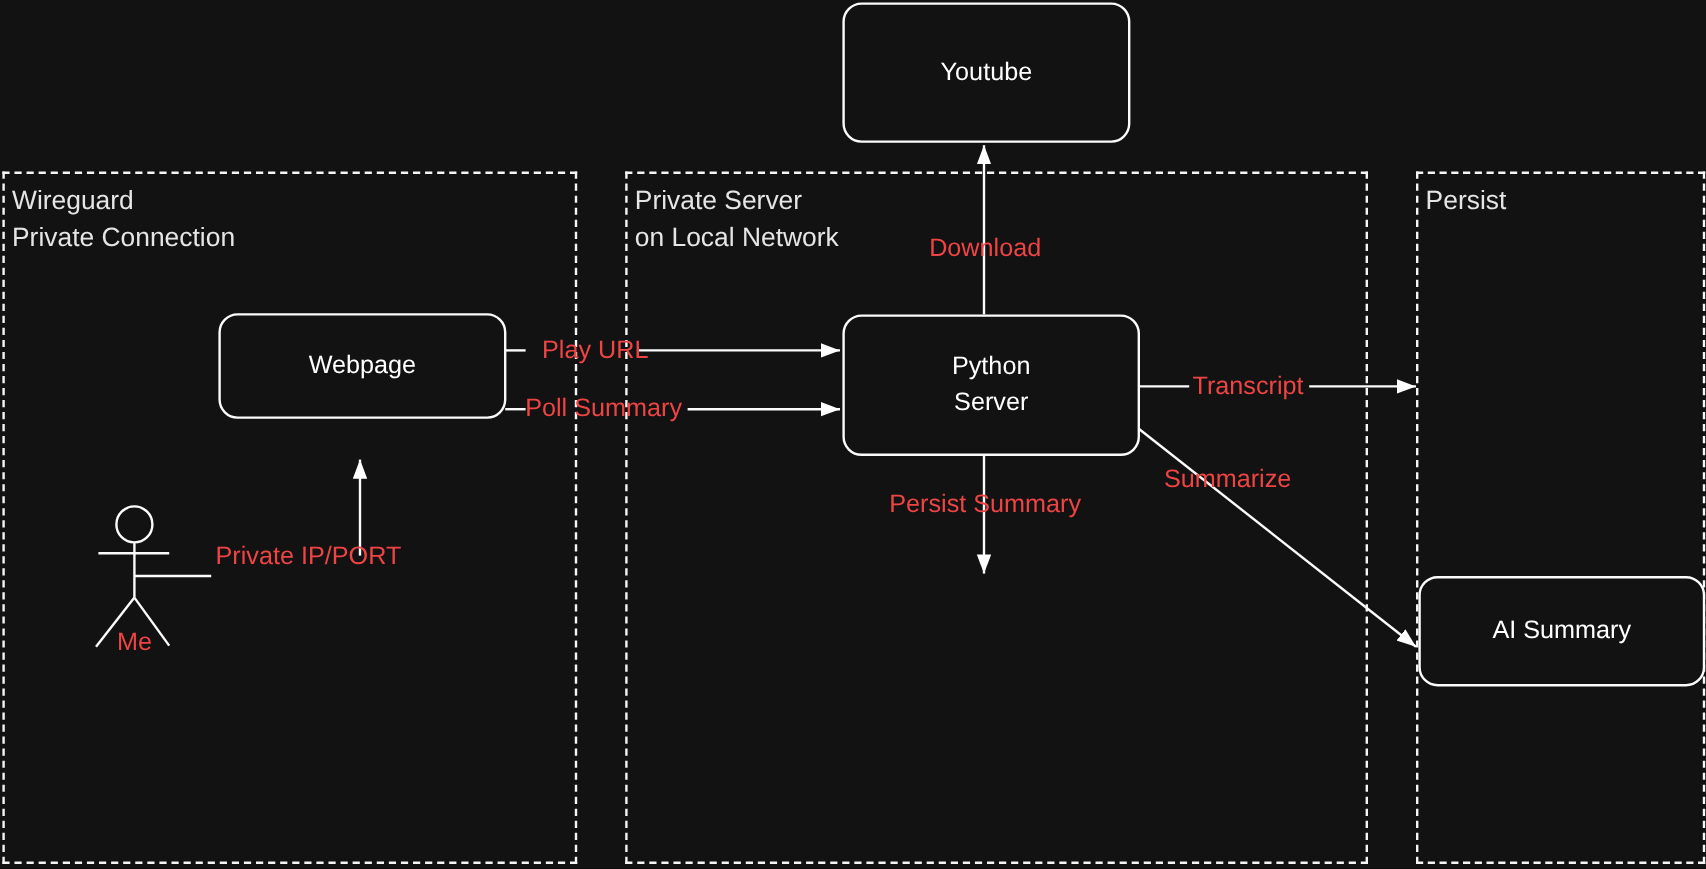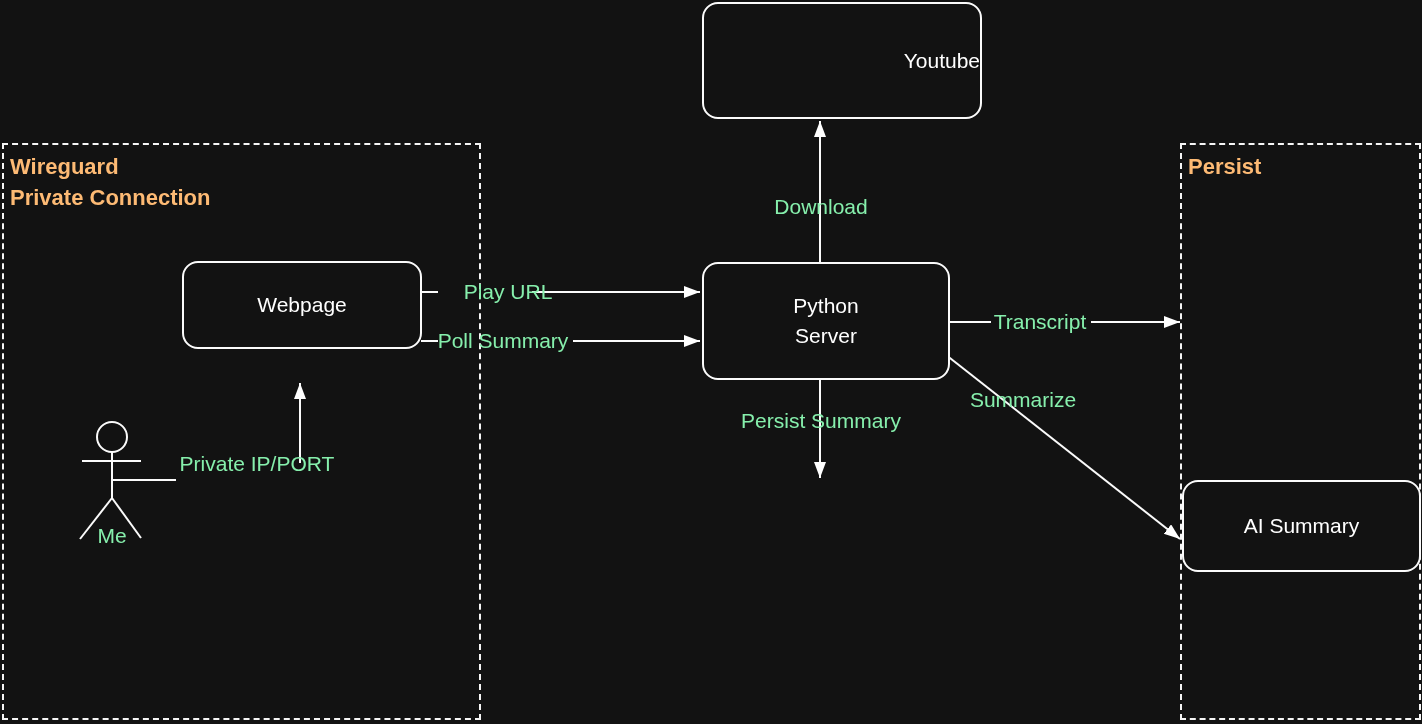--- a/index.html
+++ b/index.html
@@ -17,23 +17,23 @@
     border: 2px dashed #f5f5f5;
     box-sizing: border-box;
     z-index: 0;
   }
   .container-title {
     position: absolute;
     top: 6px;
     left: 6px;
     font-size: 22px;
     line-height: 31px;
-    font-weight: bold;
+    font-weight: normal;
     white-space: pre-line;
-    color: #fdba74;
+    color: #e5e5e5;
   }
   svg.wires {
     position: absolute;
     inset: 0;
     z-index: 1;
   }
   .node {
     position: absolute;
     box-sizing: border-box;
     border: 2px solid #fbfbfb;
@@ -47,52 +47,56 @@
     line-height: 30px;
     white-space: pre-line;
     z-index: 2;
   }
   .edge-label {
     position: absolute;
     transform: translate(-50%, -50%);
     font-size: 21px;
     line-height: 24px;
     white-space: nowrap;
-    color: #86efac;
+    color: #ef4444;
     z-index: 3;
   }
   
   .c-wireguard { left: 2px;    top: 143px; width: 479px; height: 577px; }
   .c-private   { left: 521px;  top: 143px; width: 619px; height: 577px; }
   .c-openai    { left: 1180px; top: 143px; width: 241px; height: 577px; }
   
-  .n-youtube        { left: 702px;  top: 2px;   width: 280px; height: 117px; justify-content: flex-end; }
+  .n-youtube        { left: 702px;  top: 2px;   width: 240px; height: 117px; }
   .n-webpage        { left: 182px;  top: 261px; width: 240px; height: 88px; }
   .n-python-server  { left: 702px;  top: 262px; width: 248px; height: 118px; }
   .n-trilium        { left: 702px;  top: 480px; width: 240px; height: 120px; }
   .n-ai-transcription { left: 1182px; top: 260px; width: 239px; height: 120px; }
   .n-ai-summary     { left: 1182px; top: 480px; width: 239px; height: 92px; }
   
   .l-download        { left: 821px;  top: 207px; }
-  .l-play-url        { left: 508px;  top: 292px; text-align: center; }
+  .l-play-url        { left: 496px;  top: 292px; text-align: center; }
   .l-poll-summary    { left: 503px;  top: 341px; }
   .l-persist-summary { left: 821px;  top: 421px; }
   .l-transcript      { left: 1040px; top: 322px; }
   .l-summarize       { left: 1023px; top: 400px; }
   .l-private-ip-port { left: 257px;  top: 464px; }
   .l-me              { left: 112px;  top: 536px; }
 </style>
 </head>
 <body>
 
 <div class="stage">
 
   <div class="container-box c-wireguard">
     <div class="container-title">Wireguard
 Private Connection</div>
+  </div>
+  <div class="container-box c-private">
+    <div class="container-title">Private Server
+on Local Network</div>
   </div>
   <div class="container-box c-openai">
     <div class="container-title">Persist</div>
   </div>
 
   <svg class="wires" width="1422" height="724" viewBox="0 0 1422 724">
     <defs>
       <marker id="arrow" markerUnits="userSpaceOnUse" markerWidth="20" markerHeight="16" refX="16" refY="6" orient="auto">
         <path d="M0,0 L16,6 L0,12 Z" fill="#ffffff"></path>
       </marker>

